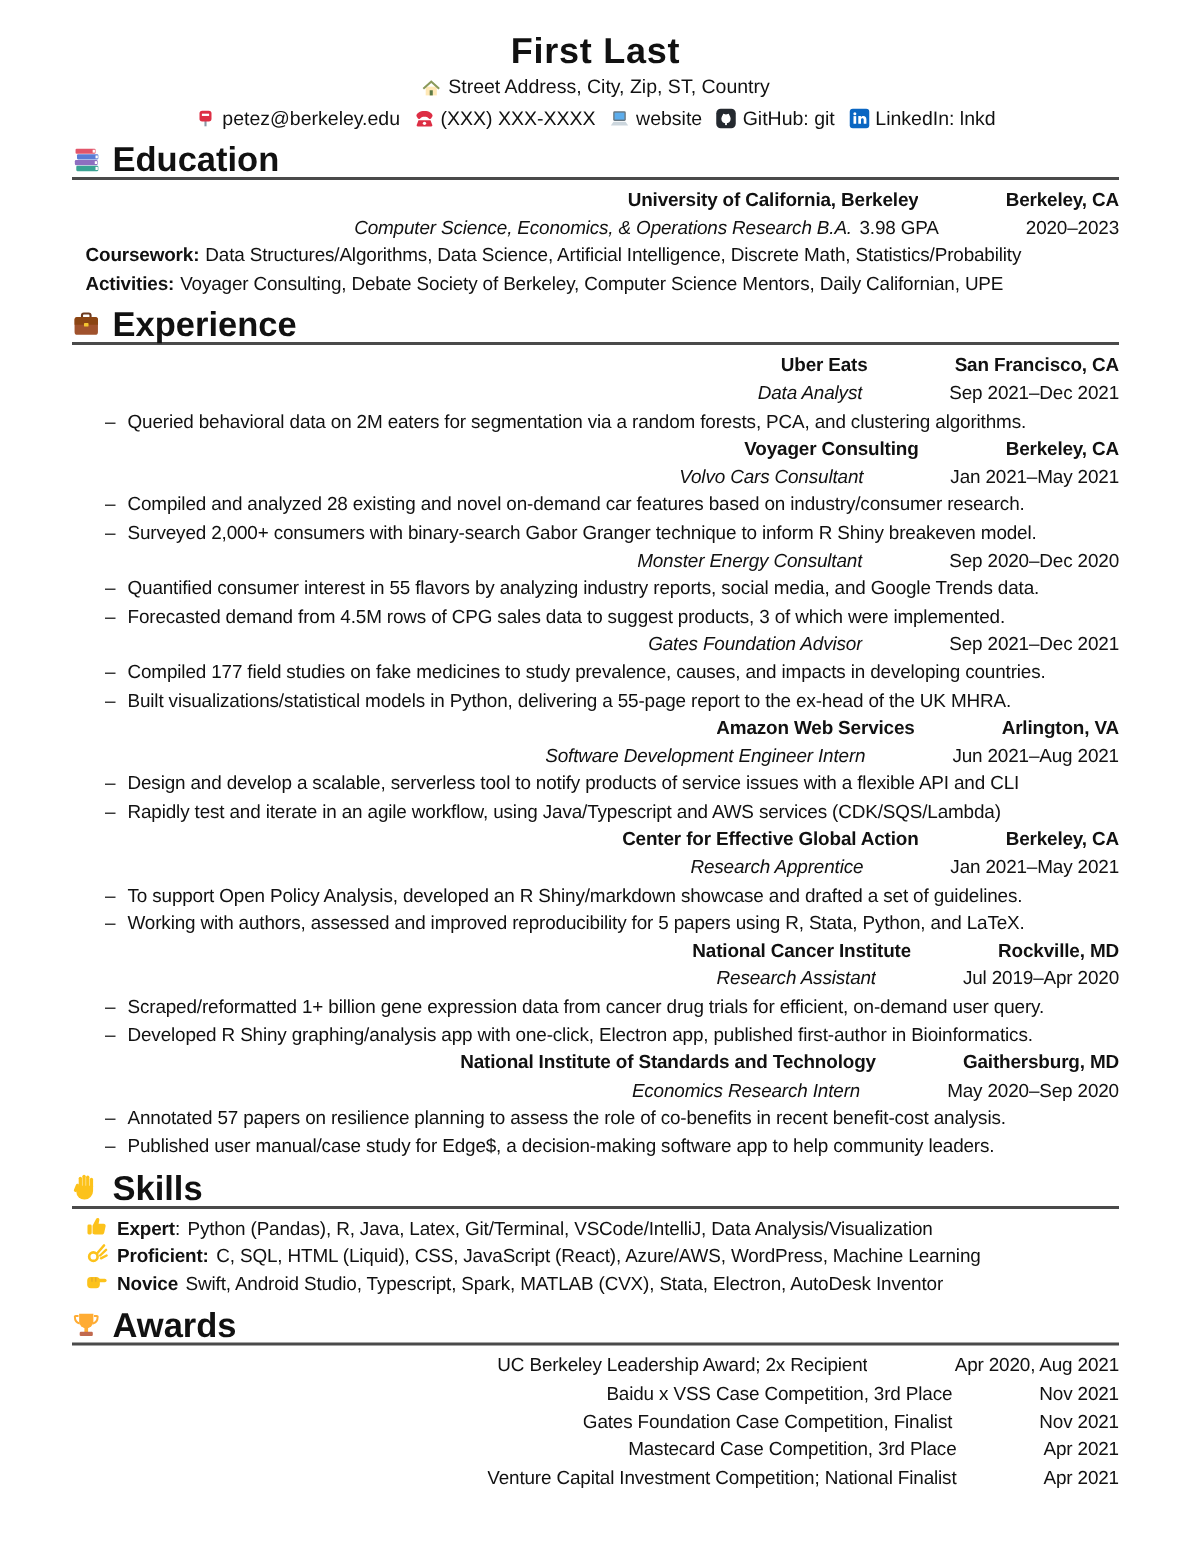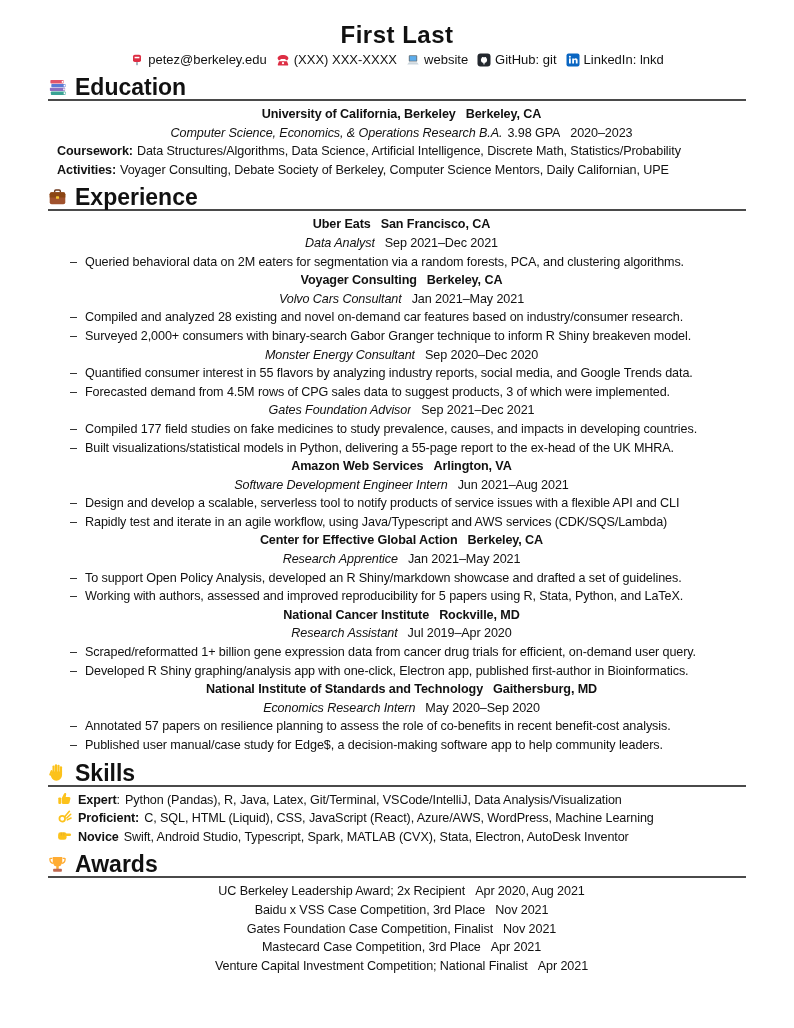--- a/index.html
+++ b/index.html
@@ -18,41 +18,51 @@
              font-size:13px; line-height:19px; }
   .ci { display:inline-flex; align-items:center; gap:4px; white-space:nowrap; }
   .icon { display:inline-flex; flex-shrink:0; }
   .icon svg { display:block; }
   
   .sec { margin-top:7px; }
   .sec-head { display:flex; align-items:center; gap:8px; font-size:23px; font-weight:bold; line-height:22px; }
   .rule { height:2px; background:#4a4a4a; margin:1px 0 4px 0; }
   .sec-body { padding-left:9px; }
   .row { font-size:12.6px; line-height:18.6px; letter-spacing:-0.1px; white-space:nowrap; overflow:hidden; }
-  .flex { display:flex; justify-content:center; align-items:baseline; }
+  .flex { display:flex; justify-content:flex-end; align-items:baseline;gap:48px; }
   .flex > :first-child { overflow:hidden; }
   .flex > :last-child { flex-shrink:0; margin-left:10px; }
   .b { font-weight:bold; }
   .i { font-style:italic; }
   .gpa { margin-left:5px; }
   .lbl-gap { margin-left:4px; }
   .bullet { position:relative; padding-left:28px; }
   .bullet::before { content:"\2013"; position:absolute; left:13px; }
   
   .skill-row { display:flex; align-items:flex-start; }
   .skill-row .icon { margin-right:6px; }
   .skill-items { margin-left:5px; }
 </style>
 </head>
 <body>
 
 <div class="page">
 
   <div>
     <div class="name">First Last</div>
+    <div class="addr">
+      <span class="icon">
+        <svg width="13" height="13" viewBox="0 0 14 14">
+          <rect x="3" y="6.2" width="8" height="6.3" fill="#ffe8b6"></rect>
+          <path d="M0.8 7.2 L7 1.6 L13.2 7.2 L12.2 8.3 L7 3.6 L1.8 8.3 Z" fill="#8a9a5b"></path>
+          <rect x="5.9" y="8.8" width="2.2" height="3.7" fill="#5d7a46"></rect>
+        </svg>
+      </span>
+      <span>Street Address, City, Zip, ST, Country</span>
+    </div>
     <div class="contact">
       <span class="ci">
         <span class="icon">
           <svg width="14" height="14" viewBox="0 0 14 14">
             <rect x="6.3" y="8.6" width="1.4" height="3.6" fill="#8899a6"></rect>
             <rect x="3" y="1.8" width="8" height="7.2" rx="1.8" fill="#dd2e44"></rect>
             <rect x="4.6" y="3.8" width="4.8" height="1.5" fill="#ffffff"></rect>
           </svg>
         </span>
         <span>petez@berkeley.edu</span>

